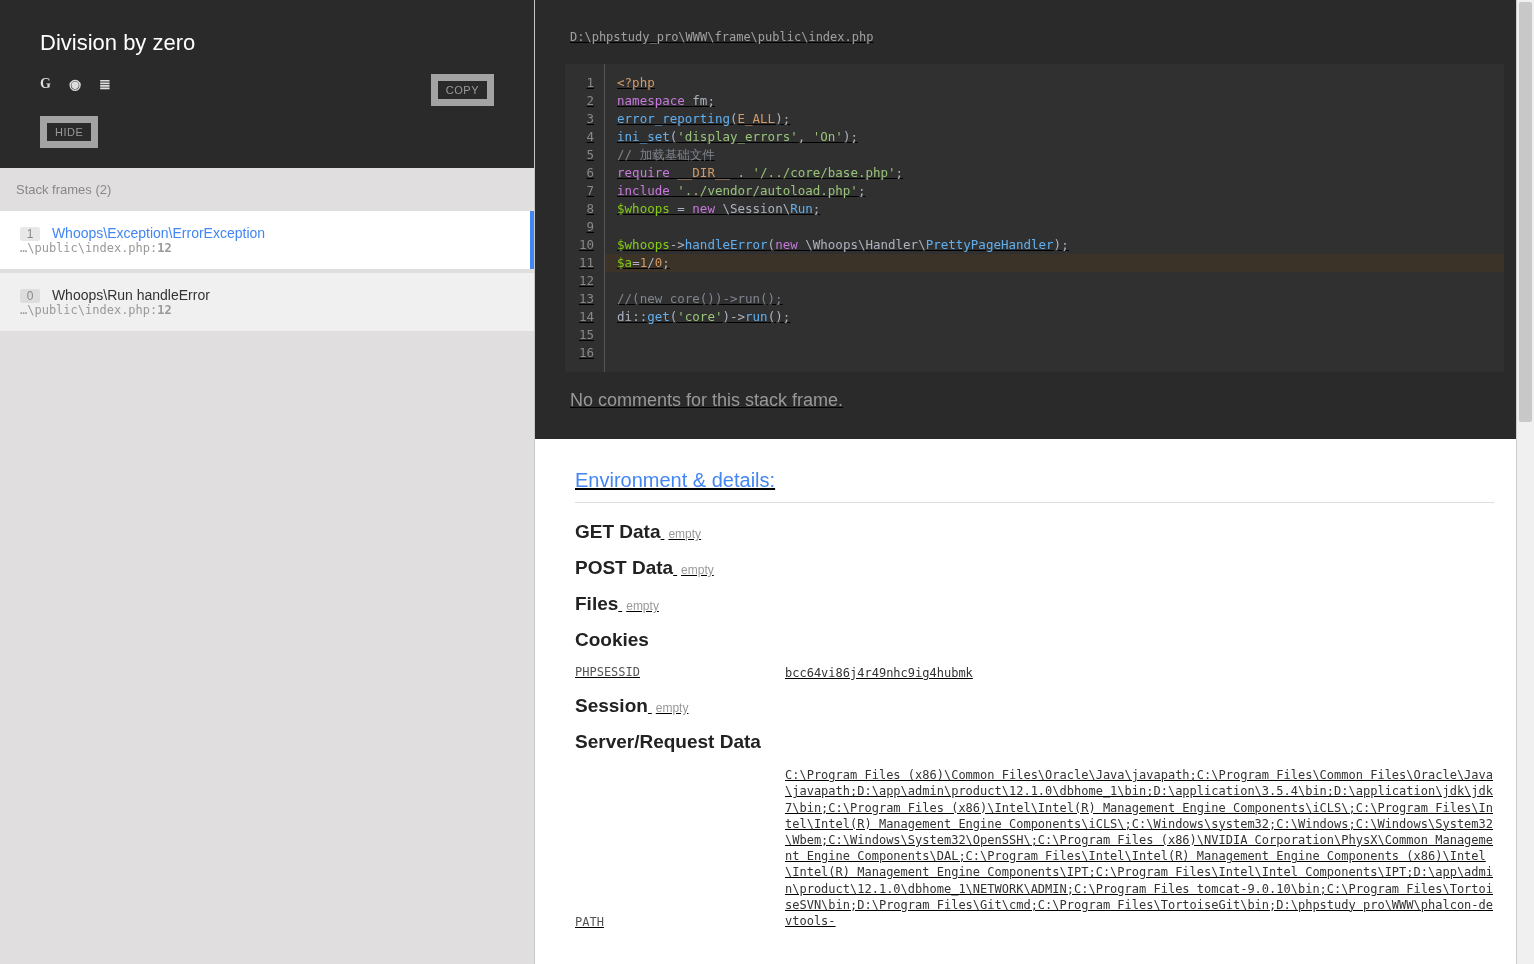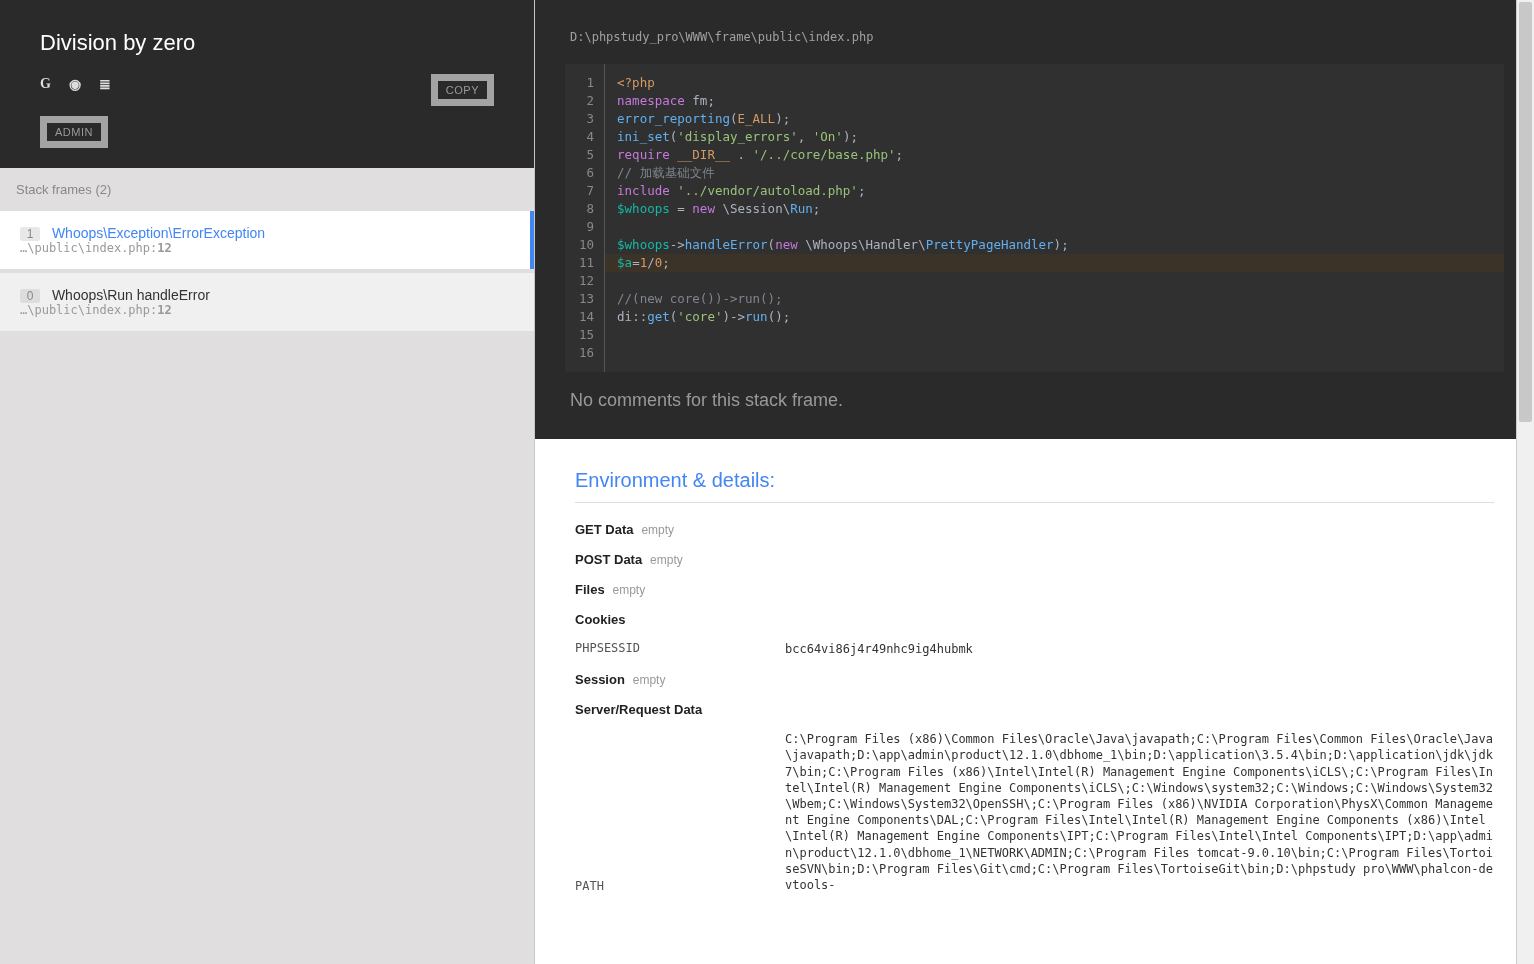--- a/index.html
+++ b/index.html
@@ -101,20 +101,21 @@
   }
   .frame-file .ln { color: #999; font-weight:bold; }
 
   .right-panel {
     flex: 1;
     height: 100%;
     overflow-y: auto;
     background: #2a2a2a;
     display:flex;
     flex-direction:column;
+    text-decoration:underline;
   }
   .file-path {
     color: #a0a0a0;
     font-family: Menlo, Monaco, Consolas, monospace;
     font-size: 12px;
     padding: 30px 30px 20px 35px;
   }
   .code-block {
     background: #303030;
     margin: 0 30px 0 30px;
@@ -134,21 +135,21 @@
     flex: 1;
     padding: 10px 8px 10px 12px;
   }
   .code-lines div { line-height: 18px; height:18px; white-space: pre; }
   .code-lines div.hl { background:#3b3228; margin-left:-12px; padding-left:12px; margin-right:-8px; padding-right:8px; }
   
   .tag-open { color: #d19a66; }
   .kw { color: #c678dd; }
   .fn { color: #61afef; }
   .str { color: #98c379; }
-  .var { color: #14b8a6; }
+  .var { color: #84cc16; }
   .op { color: #abb2bf; }
   .con { color: #d19a66; }
   .num { color: #d19a66; }
   .cmt { color: #7f848e; }
   .plain { color: #abb2bf; }
 
   .no-comments {
     color: #999;
     font-size: 18px;
     padding: 18px 35px 28px 35px;
@@ -161,21 +162,21 @@
   .env-title {
     color: #4285f4;
     font-size: 20px;
     font-weight: 400;
     padding-bottom: 10px;
     border-bottom: 1px solid #ddd;
     margin-bottom: 18px;
   }
   .data-group { margin-bottom: 14px; }
   .data-label {
-    font-size: 13px;
+    font-size: 19px;
     font-weight: bold;
     color: #222;
     display:inline-block;
   }
   .data-empty {
     color: #999;
     font-size: 12px;
     margin-left: 4px;
   }
   .kv-row { display: flex; padding-top: 14px; font-size:13px; }
@@ -216,21 +217,21 @@
     <div class="exc-title">Division by zero</div>
     <div class="btn-row">
       <div class="search-icons">
         <span style="font-family:serif;">G</span>
         <span>◉</span>
         <span>≣</span>
       </div>
       <button class="copy-btn">COPY</button>
     </div>
     <div style="margin-top:10px;">
-      <button class="hide-btn">ADMIN</button>
+      <button class="hide-btn">HIDE</button>
     </div>
   </div>
 
   <div class="stack-title">Stack frames (2)</div>
 
   <div class="frames">
     <div class="frame active">
       <span class="frame-num">1</span>
       <span class="frame-class">Whoops\Exception\ErrorException</span>
       <div class="frame-file">
@@ -266,22 +267,22 @@
         <div>13</div>
         <div>14</div>
         <div>15</div>
         <div>16</div>
     </div>
     <div class="code-lines">
 <div><span class="tag-open">&lt;?php</span></div>
 <div><span class="kw">namespace</span> <span class="plain">fm;</span></div>
 <div><span class="fn">error_reporting</span><span class="plain">(</span><span class="con">E_ALL</span><span class="plain">);</span></div>
 <div><span class="fn">ini_set</span><span class="plain">(</span><span class="str">'display_errors'</span><span class="plain">, </span><span class="str">'On'</span><span class="plain">);</span></div>
+<div><span class="cmt">// 加载基础文件</span></div>
 <div><span class="kw">require</span> <span class="con">__DIR__</span> <span class="plain">.</span> <span class="str">'/../core/base.php'</span><span class="plain">;</span></div>
-<div><span class="cmt">// 加载基础文件</span></div>
 <div><span class="kw">include</span> <span class="str">'../vendor/autoload.php'</span><span class="plain">;</span></div>
 <div><span class="var">$whoops</span> <span class="op">=</span> <span class="kw">new</span> <span class="plain">\Session\</span><span class="fn">Run</span><span class="plain">;</span></div>
 <div></div>
 <div><span class="var">$whoops</span><span class="op">-&gt;</span><span class="fn">handleError</span><span class="plain">(</span><span class="kw">new</span> <span class="plain">\Whoops\Handler\</span><span class="fn">PrettyPageHandler</span><span class="plain">);</span></div>
 <div class="hl"><span class="var">$a</span><span class="op">=</span><span class="num">1</span><span class="op">/</span><span class="num">0</span><span class="plain">;</span></div>
 <div></div>
 <div><span class="cmt">//(new core())-&gt;run();</span></div>
 <div><span class="plain">di</span><span class="op">::</span><span class="fn">get</span><span class="plain">(</span><span class="str">'core'</span><span class="plain">)</span><span class="op">-&gt;</span><span class="fn">run</span><span class="plain">();</span></div>
 <div></div>
     </div>

